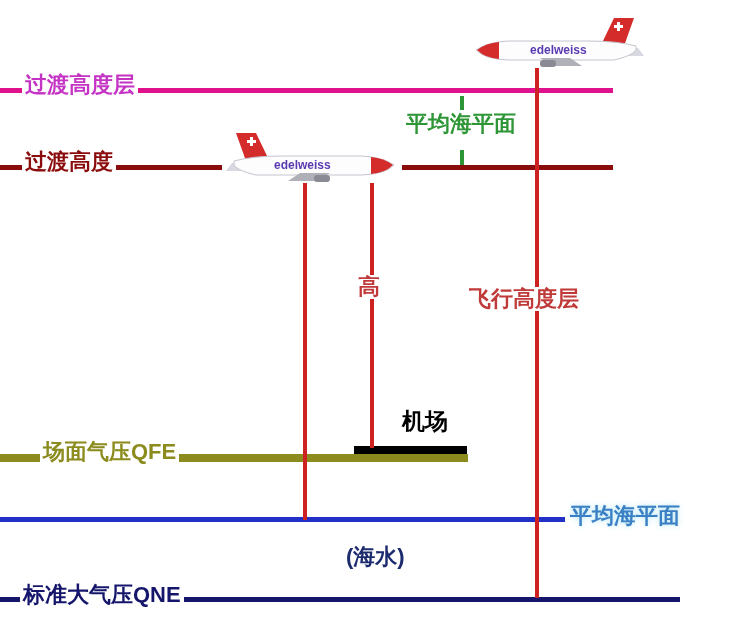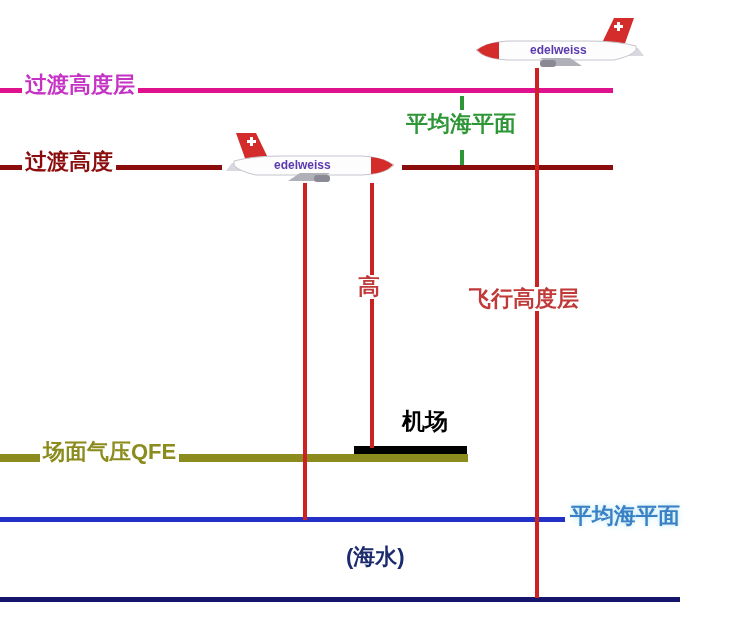--- a/index.html
+++ b/index.html
@@ -93,14 +93,15 @@
 
   <span class="lbl" style="left:402px;top:409px;color:var(--black);font-size:23px;">机场</span>
 
   <span class="lbl onln" style="left:40px;top:440px;color:var(--olive);">场面气压QFE</span>
 
 
   <span class="lbl msl" style="left:570px;top:504px;">平均海平面</span>
 
   <span class="lbl" style="left:346px;top:545px;color:var(--sea-water-text);">(海水)</span>
 
+  <span class="lbl onln" style="left:20px;top:583px;color:var(--navy);">标准大气压QNE</span>
 
 </div>
 
 </body></html>

